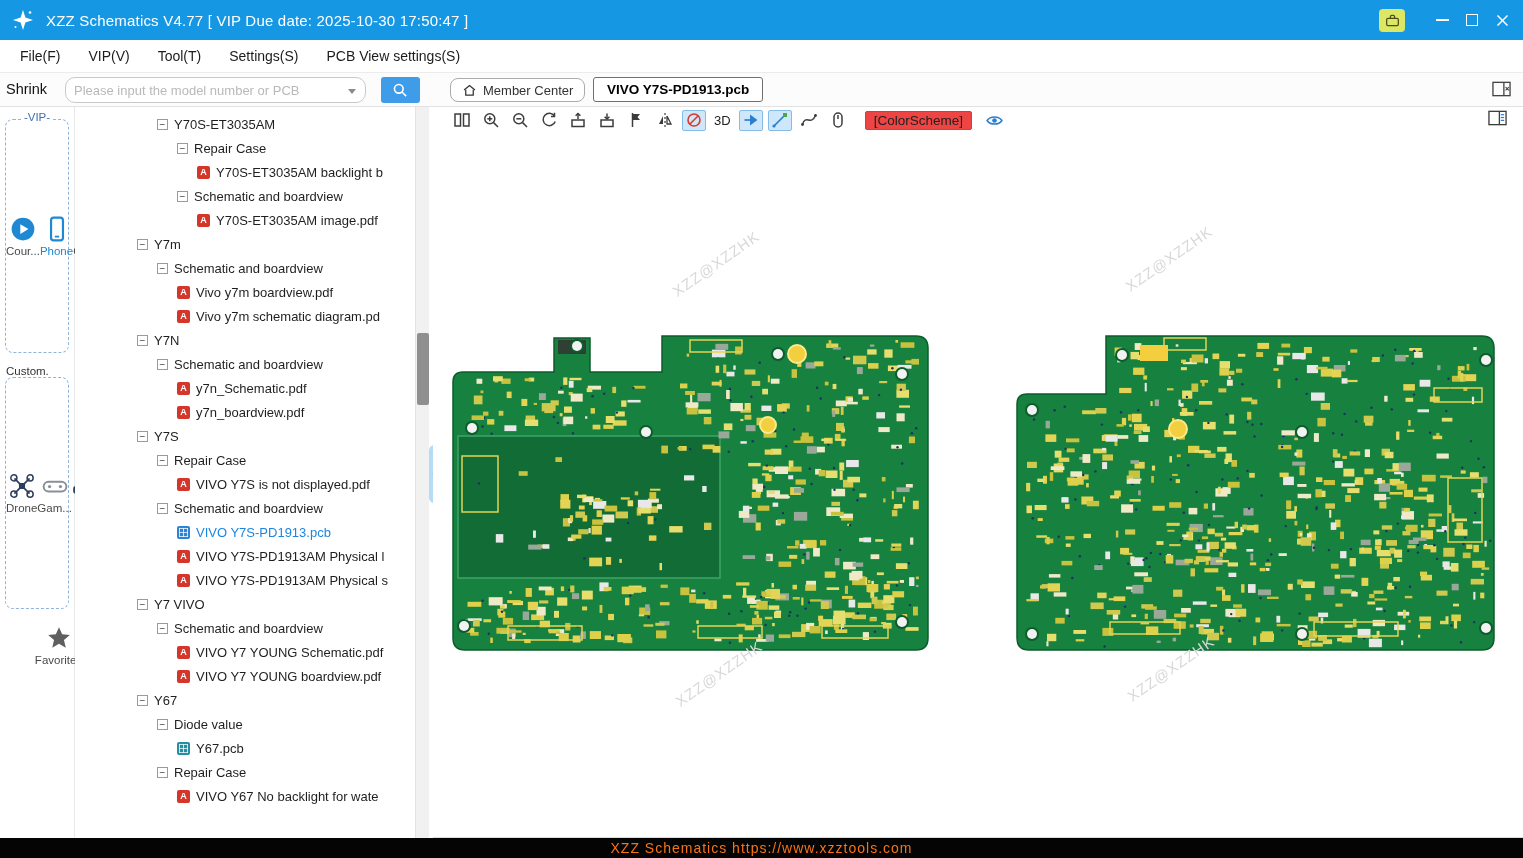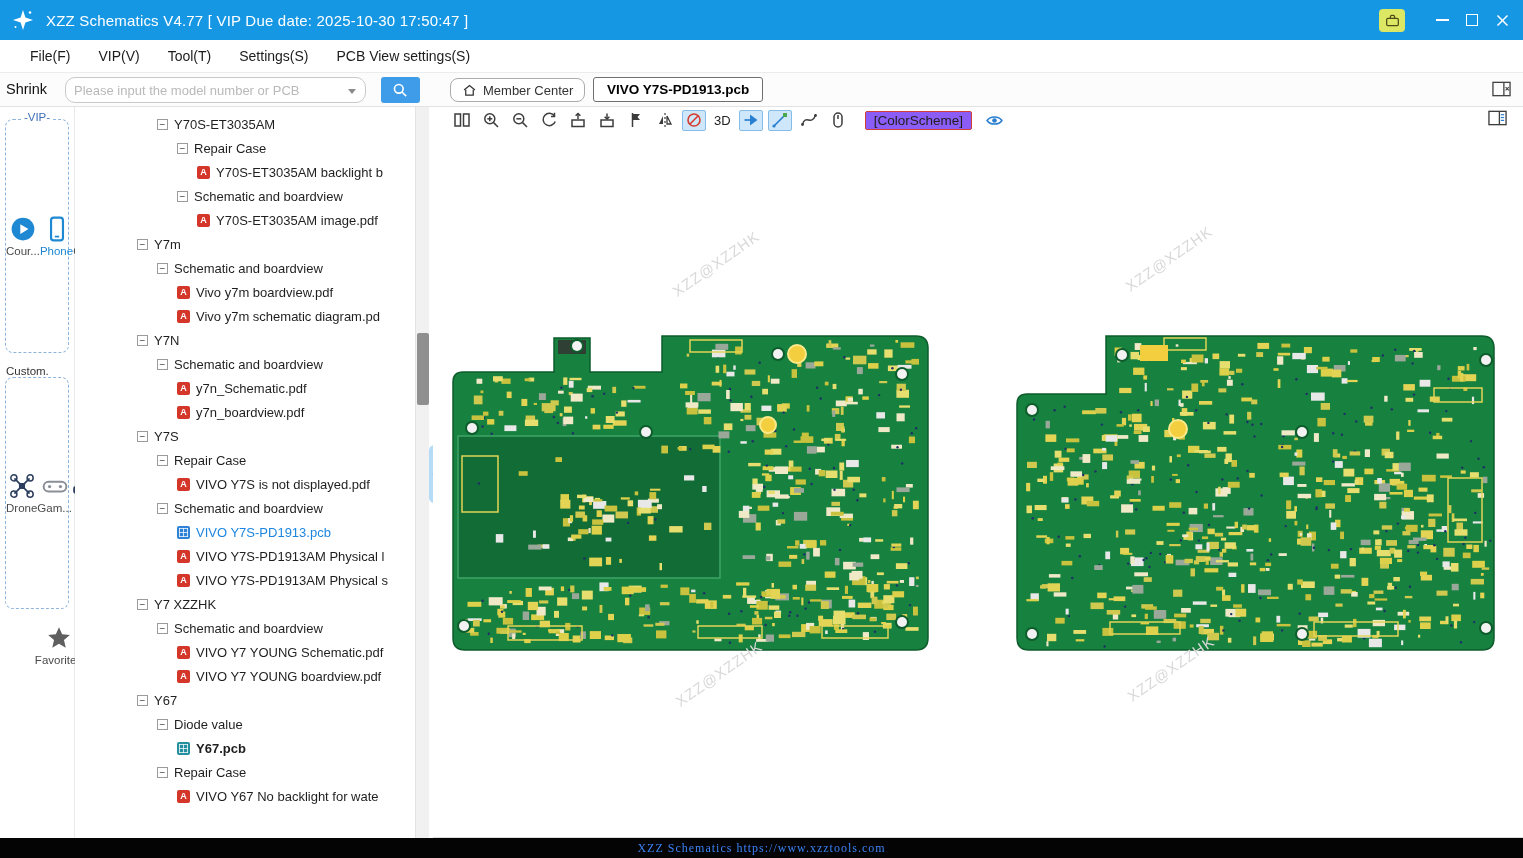--- a/index.html
+++ b/index.html
@@ -14,21 +14,21 @@
   .tb-right { position:absolute; right:0; top:0; height:40px; display:flex; align-items:center; }
   .tb-store { width:26px; height:23px; background:#dce764; border-radius:4px; display:flex;
     align-items:center; justify-content:center; margin-right:22px; }
   .wc { width:30px; height:40px; display:flex; align-items:center; justify-content:center; cursor:default; }
   .wc.close { margin-right:6px; }
   .minbar { width:13px; height:2px; background:#fff; display:block; }
   .maxbox { width:12px; height:12px; border:1.5px solid #fff; display:block; }
 
   
   .menubar { position:absolute; left:0; top:40px; width:1523px; height:33px; background:#fff;
-    border-bottom:1px solid #ececec; display:flex; align-items:center; gap:28px; padding-left:30px; }
+    border-bottom:1px solid #ececec; display:flex; align-items:center; gap:28px; padding-left:20px; }
   .menu-item { font-size:14px; color:#1c1c1c; cursor:default; }
 
   
   .quickbar { position:absolute; left:0; top:73px; width:1523px; height:34px; background:#fcfcfc;
     border-bottom:1px solid #e2e2e2; }
   .shrink-btn { position:absolute; left:6px; top:8px; font-size:14.5px; color:#111; }
   .search-box { position:absolute; left:65px; top:4px; width:301px; height:26px;
     border:1px solid #c9c9c9; border-radius:10px; background:#fff; }
   .search-box input { position:absolute; left:8px; top:1px; width:270px; height:22px; border:none;
     outline:none; font-size:13px; color:#333; font-family:"Liberation Sans", sans-serif; }
@@ -95,35 +95,35 @@
 
   
   .vtoolbar { position:absolute; left:433px; top:107px; right:0; height:26px; background:#fff;
     display:flex; align-items:center; gap:5px; padding-left:17px; }
   .vtb-btn { width:24px; height:21px; display:flex; align-items:center; justify-content:center;
     border:1px solid transparent; border-radius:2px; }
   .vtb-btn svg { width:18px; height:18px; }
   .vtb-btn.sel { background:#cfe7fa; border-color:#86bde8; }
   .vtb-3d { font-size:13px; color:#222; padding:0 3px; }
   .vtb-colorscheme { margin-left:10px; border:1px solid #d04038; border-radius:2px; padding:1px 8px;
-    font-size:13.5px; color:#202020; background:#8b5cf6; }
+    font-size:13.5px; color:#202020; background:#ef4444; }
   .vtb-eye { margin-left:8px; display:flex; }
   .layer-panel-btn { position:absolute; right:16px; top:3px; display:flex; }
 
   
   .canvas { position:absolute; left:433px; top:133px; width:1090px; height:705px; background:#fff;
     overflow:hidden; border-bottom:1px solid #dcdcdc; }
   .wm { position:absolute; transform:rotate(-35deg); color:#d9d9d9; font-size:15px;
     letter-spacing:1px; white-space:nowrap; }
   #pcb-svg { position:absolute; left:0; top:0; }
 
   
   .statusbar { position:absolute; left:0; top:838px; width:1523px; height:20px; background:#040404;
     display:flex; align-items:center; justify-content:center; }
-  .statusbar span { font-family:Liberation Serif, serif; font-size:12px; color:#3b82f6;
+  .statusbar span { font-family:Liberation Sans, sans-serif; font-size:14px; color:#f97316;
     letter-spacing:1px; }
 </style>
 </head>
 <body>
 
 <div class="titlebar">
   <span class="logo">
     <svg viewBox="0 0 22 22">
         <path d="M11 1 L13.4 8.6 L21 11 L13.4 13.4 L11 21 L8.6 13.4 L1 11 L8.6 8.6 Z" fill="#fff"></path>
         <circle cx="18" cy="3.5" r="1.3" fill="#fff"></circle>
@@ -347,21 +347,21 @@
     <div class="trow" style="padding-left: 102px;">
     <span class="tic pdf">A</span>
     <span class="tlab">VIVO Y7S-PD1913AM Physical l</span>
   </div>
     <div class="trow" style="padding-left: 102px;">
     <span class="tic pdf">A</span>
     <span class="tlab">VIVO Y7S-PD1913AM Physical s</span>
   </div>
     <div class="trow" style="padding-left: 62px;">
     <span class="tic collapse">−</span>
-    <span class="tlab">Y7 XZZHK</span>
+    <span class="tlab">Y7 VIVO</span>
   </div>
     <div class="trow" style="padding-left: 82px;">
     <span class="tic collapse">−</span>
     <span class="tlab">Schematic and boardview</span>
   </div>
     <div class="trow" style="padding-left: 102px;">
     <span class="tic pdf">A</span>
     <span class="tlab">VIVO Y7 YOUNG Schematic.pdf</span>
   </div>
     <div class="trow" style="padding-left: 102px;">
@@ -369,21 +369,21 @@
     <span class="tlab">VIVO Y7 YOUNG boardview.pdf</span>
   </div>
     <div class="trow" style="padding-left: 62px;">
     <span class="tic collapse">−</span>
     <span class="tlab">Y67</span>
   </div>
     <div class="trow" style="padding-left: 82px;">
     <span class="tic collapse">−</span>
     <span class="tlab">Diode value</span>
   </div>
-    <div class="trow" style="padding-left: 102px; font-weight: bold;">
+    <div class="trow" style="padding-left: 102px;">
     <span class="tic pcb"></span>
     <span class="tlab">Y67.pcb</span>
   </div>
     <div class="trow" style="padding-left: 82px;">
     <span class="tic collapse">−</span>
     <span class="tlab">Repair Case</span>
   </div>
     <div class="trow" style="padding-left: 102px;">
     <span class="tic pdf">A</span>
     <span class="tlab">VIVO Y67 No backlight for wate</span>

